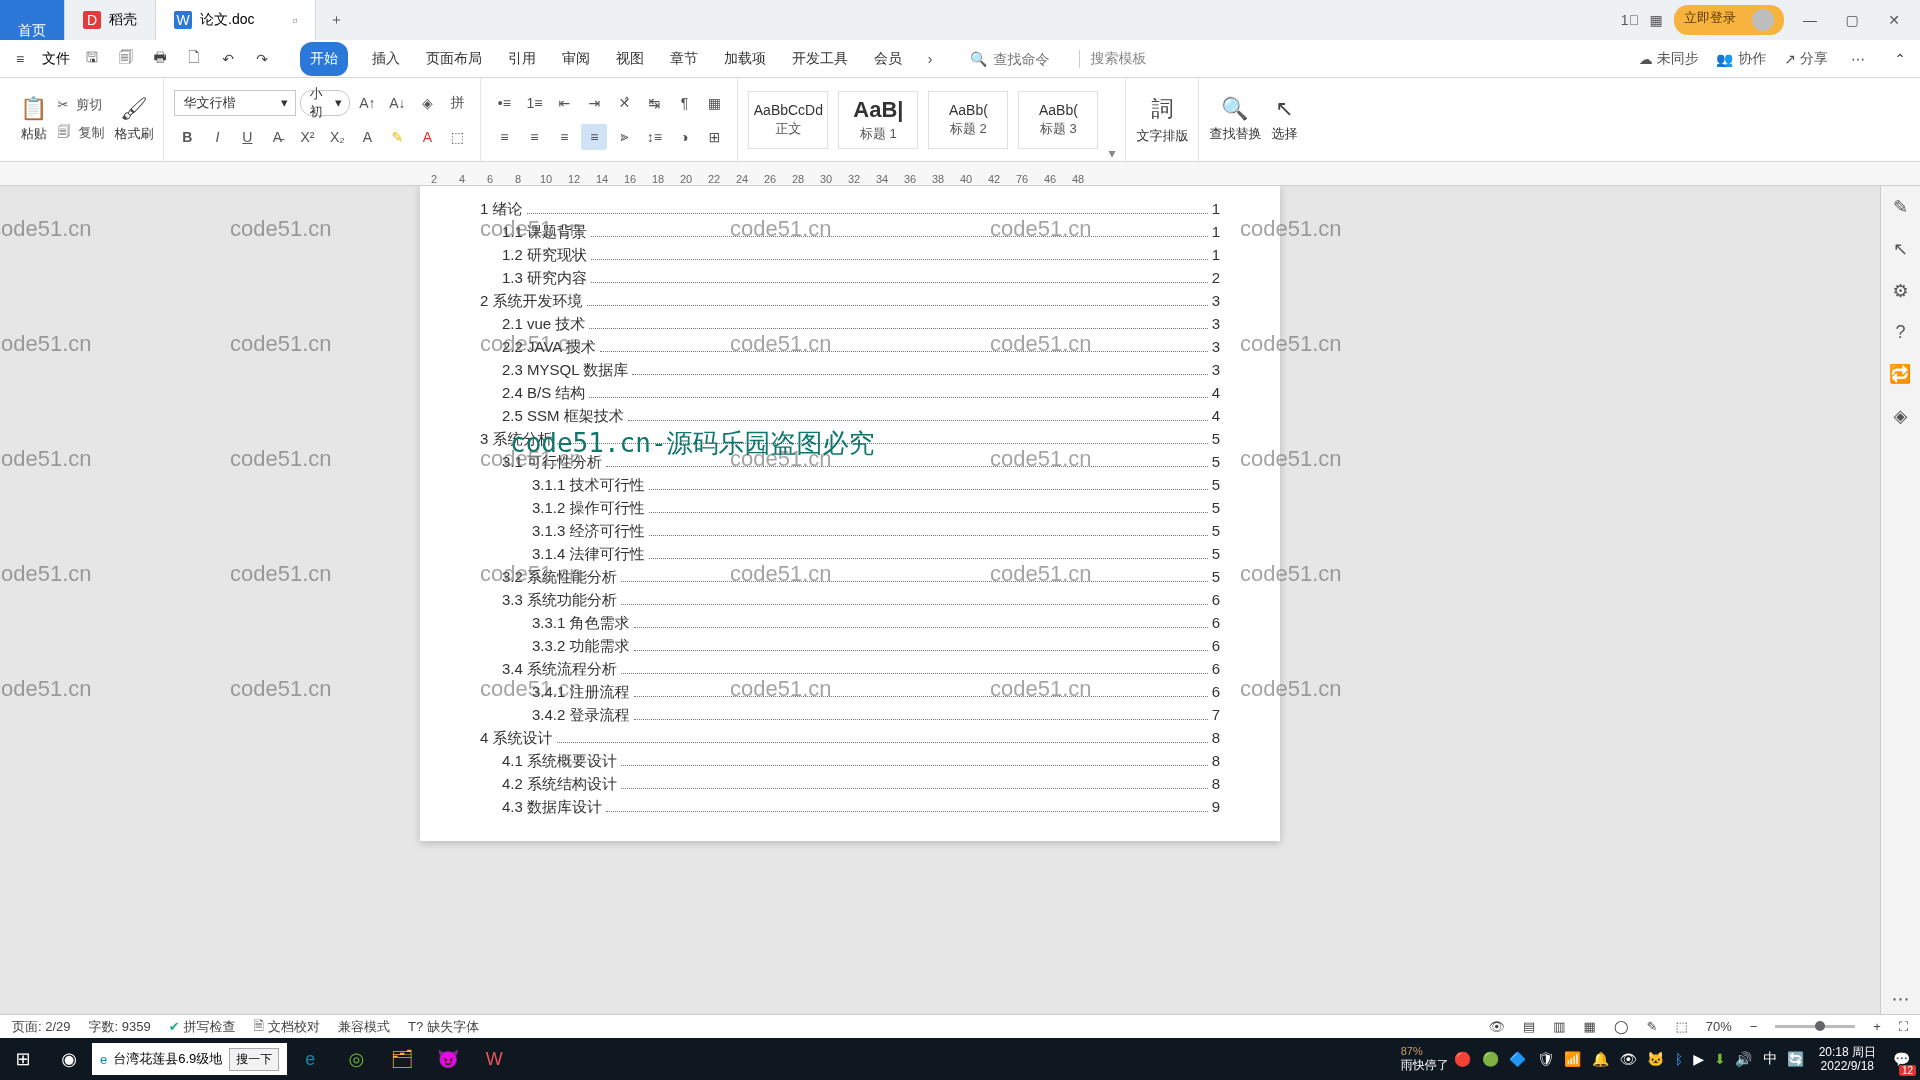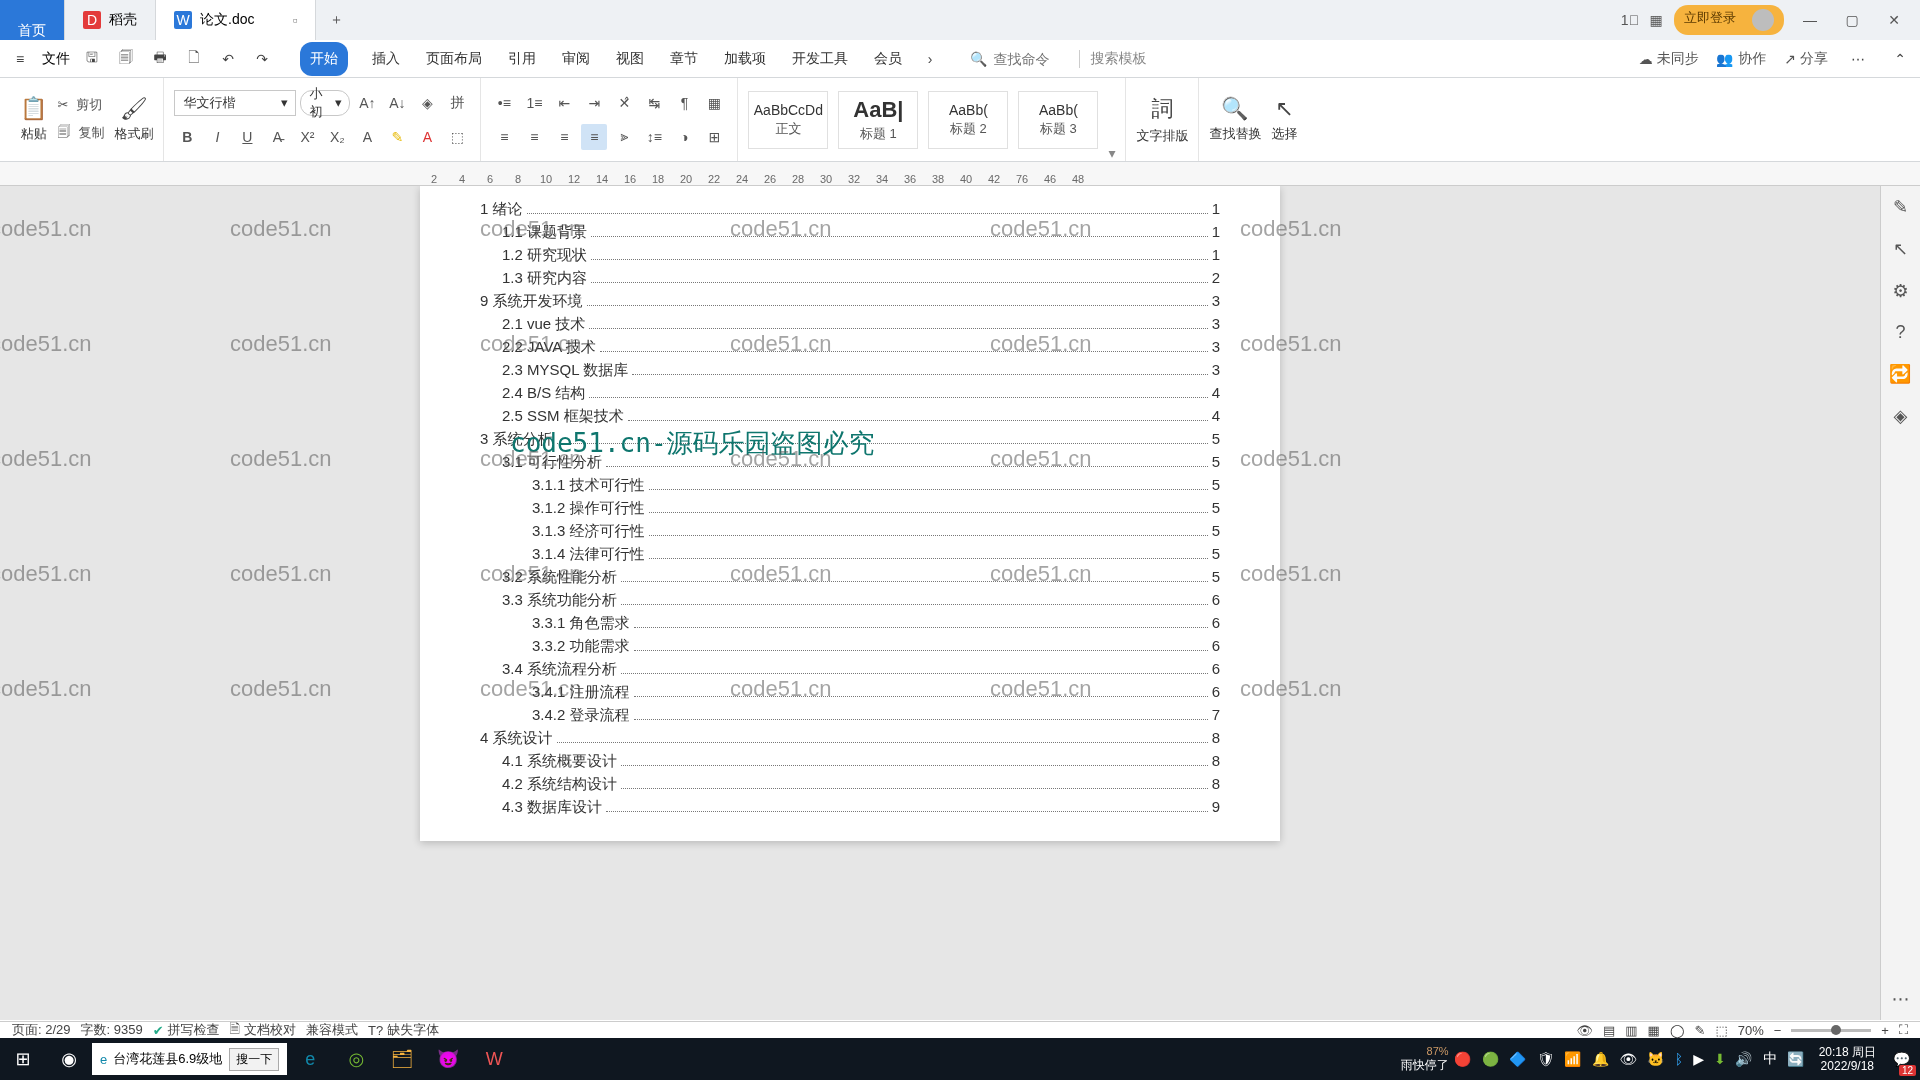--- a/index.html
+++ b/index.html
@@ -65,40 +65,40 @@
 .toc-p { white-space:nowrap; }
 .ind0 { padding-left:0; } .ind1 { padding-left:22px; } .ind2 { padding-left:52px; }
 .wmark { position:absolute; color:#5a5a5a; font-size:22px; opacity:.55; pointer-events:none; font-family:Arial; }
 .wmark-red { position:absolute; left:90px; top:240px; color:#0f766e; font-size:26px; font-weight:500; font-family:monospace; }
 
 
 .sidep { position:absolute; right:0; top:186px; bottom:60px; width:40px; background:#f3f3f3; border-left:1px solid #ccc; display:flex; flex-direction:column; align-items:center; padding-top:10px; gap:20px; color:#555; }
 .sidep .sico { cursor:pointer; font-size:18px; }
 
 
-.status { position:absolute; bottom:42px; left:0; right:0; height:17px; background:#fff; border-top:1px solid #ccc; display:flex; align-items:center; padding:0 12px; font-size:13px; color:#444; gap:10px; }
+.status { position:absolute; bottom:42px; left:0; right:0; height:24px; background:#fff; border-top:1px solid #ccc; display:flex; align-items:center; padding:0 12px; font-size:13px; color:#444; gap:18px; }
 .status .sitem { display:flex; align-items:center; gap:4px; cursor:pointer; }
 .status .fill { flex:1; }
 .zoom-slider { width:80px; height:3px; background:#bbb; position:relative; }
 .zoom-slider::after { content:""; width:10px; height:10px; background:#666; border-radius:50%; position:absolute; left:50%; top:-4px; }
 
 
 .taskbar { position:absolute; bottom:0; left:0; right:0; height:42px; background:#0f1720; display:flex; align-items:center; color:#fff; }
 .tb-ico { width:46px; height:42px; display:flex; align-items:center; justify-content:center; cursor:pointer; font-size:18px; }
 .tb-search { background:#fff; color:#333; height:32px; display:flex; align-items:center; padding:0 8px; gap:6px; font-size:13px; }
 .tb-search input { border:none; outline:none; width:110px; font-size:13px; }
 .tb-search button { background:#f2f2f2; border:1px solid #aaa; font-size:12px; padding:2px 6px; cursor:pointer; }
 .tb-fill { flex:1; }
 .tray { display:flex; align-items:center; gap:10px; font-size:14px; padding-right:6px; }
 .tray .tico { cursor:pointer; }
 .clock { text-align:center; font-size:12px; line-height:1.2; padding:0 8px; }
 .notif { width:36px; height:42px; display:flex; align-items:center; justify-content:center; position:relative; }
 .notif .badge { position:absolute; bottom:4px; right:4px; background:#d33; font-size:10px; padding:0 3px; border-radius:2px; }
 
-.tray-weather { text-align:right; font-size:12px; line-height:1.2; padding:0 6px; position:relative; }
+.tray-weather { text-align:left; font-size:12px; line-height:1.2; padding:0 6px; position:relative; }
 .tray-weather .w1 { color:#c96; font-size:11px; }
 </style>
 </head>
 <body>
 
 <div class="titlebar">
   <div class="tab home">
       <span>首页</span>
     </div>
   <div class="tab">
@@ -334,21 +334,21 @@
         <span class="toc-t">1.2 研究现状</span>
         <span class="toc-d"></span>
         <span class="toc-p">1</span>
       </div>
       <div class="toc-line ind1">
         <span class="toc-t">1.3 研究内容</span>
         <span class="toc-d"></span>
         <span class="toc-p">2</span>
       </div>
       <div class="toc-line ind0">
-        <span class="toc-t">9 系统开发环境</span>
+        <span class="toc-t">2 系统开发环境</span>
         <span class="toc-d"></span>
         <span class="toc-p">3</span>
       </div>
       <div class="toc-line ind1">
         <span class="toc-t">2.1 vue 技术</span>
         <span class="toc-d"></span>
         <span class="toc-p">3</span>
       </div>
       <div class="toc-line ind1">
         <span class="toc-t">2.2 JAVA 技术</span>

